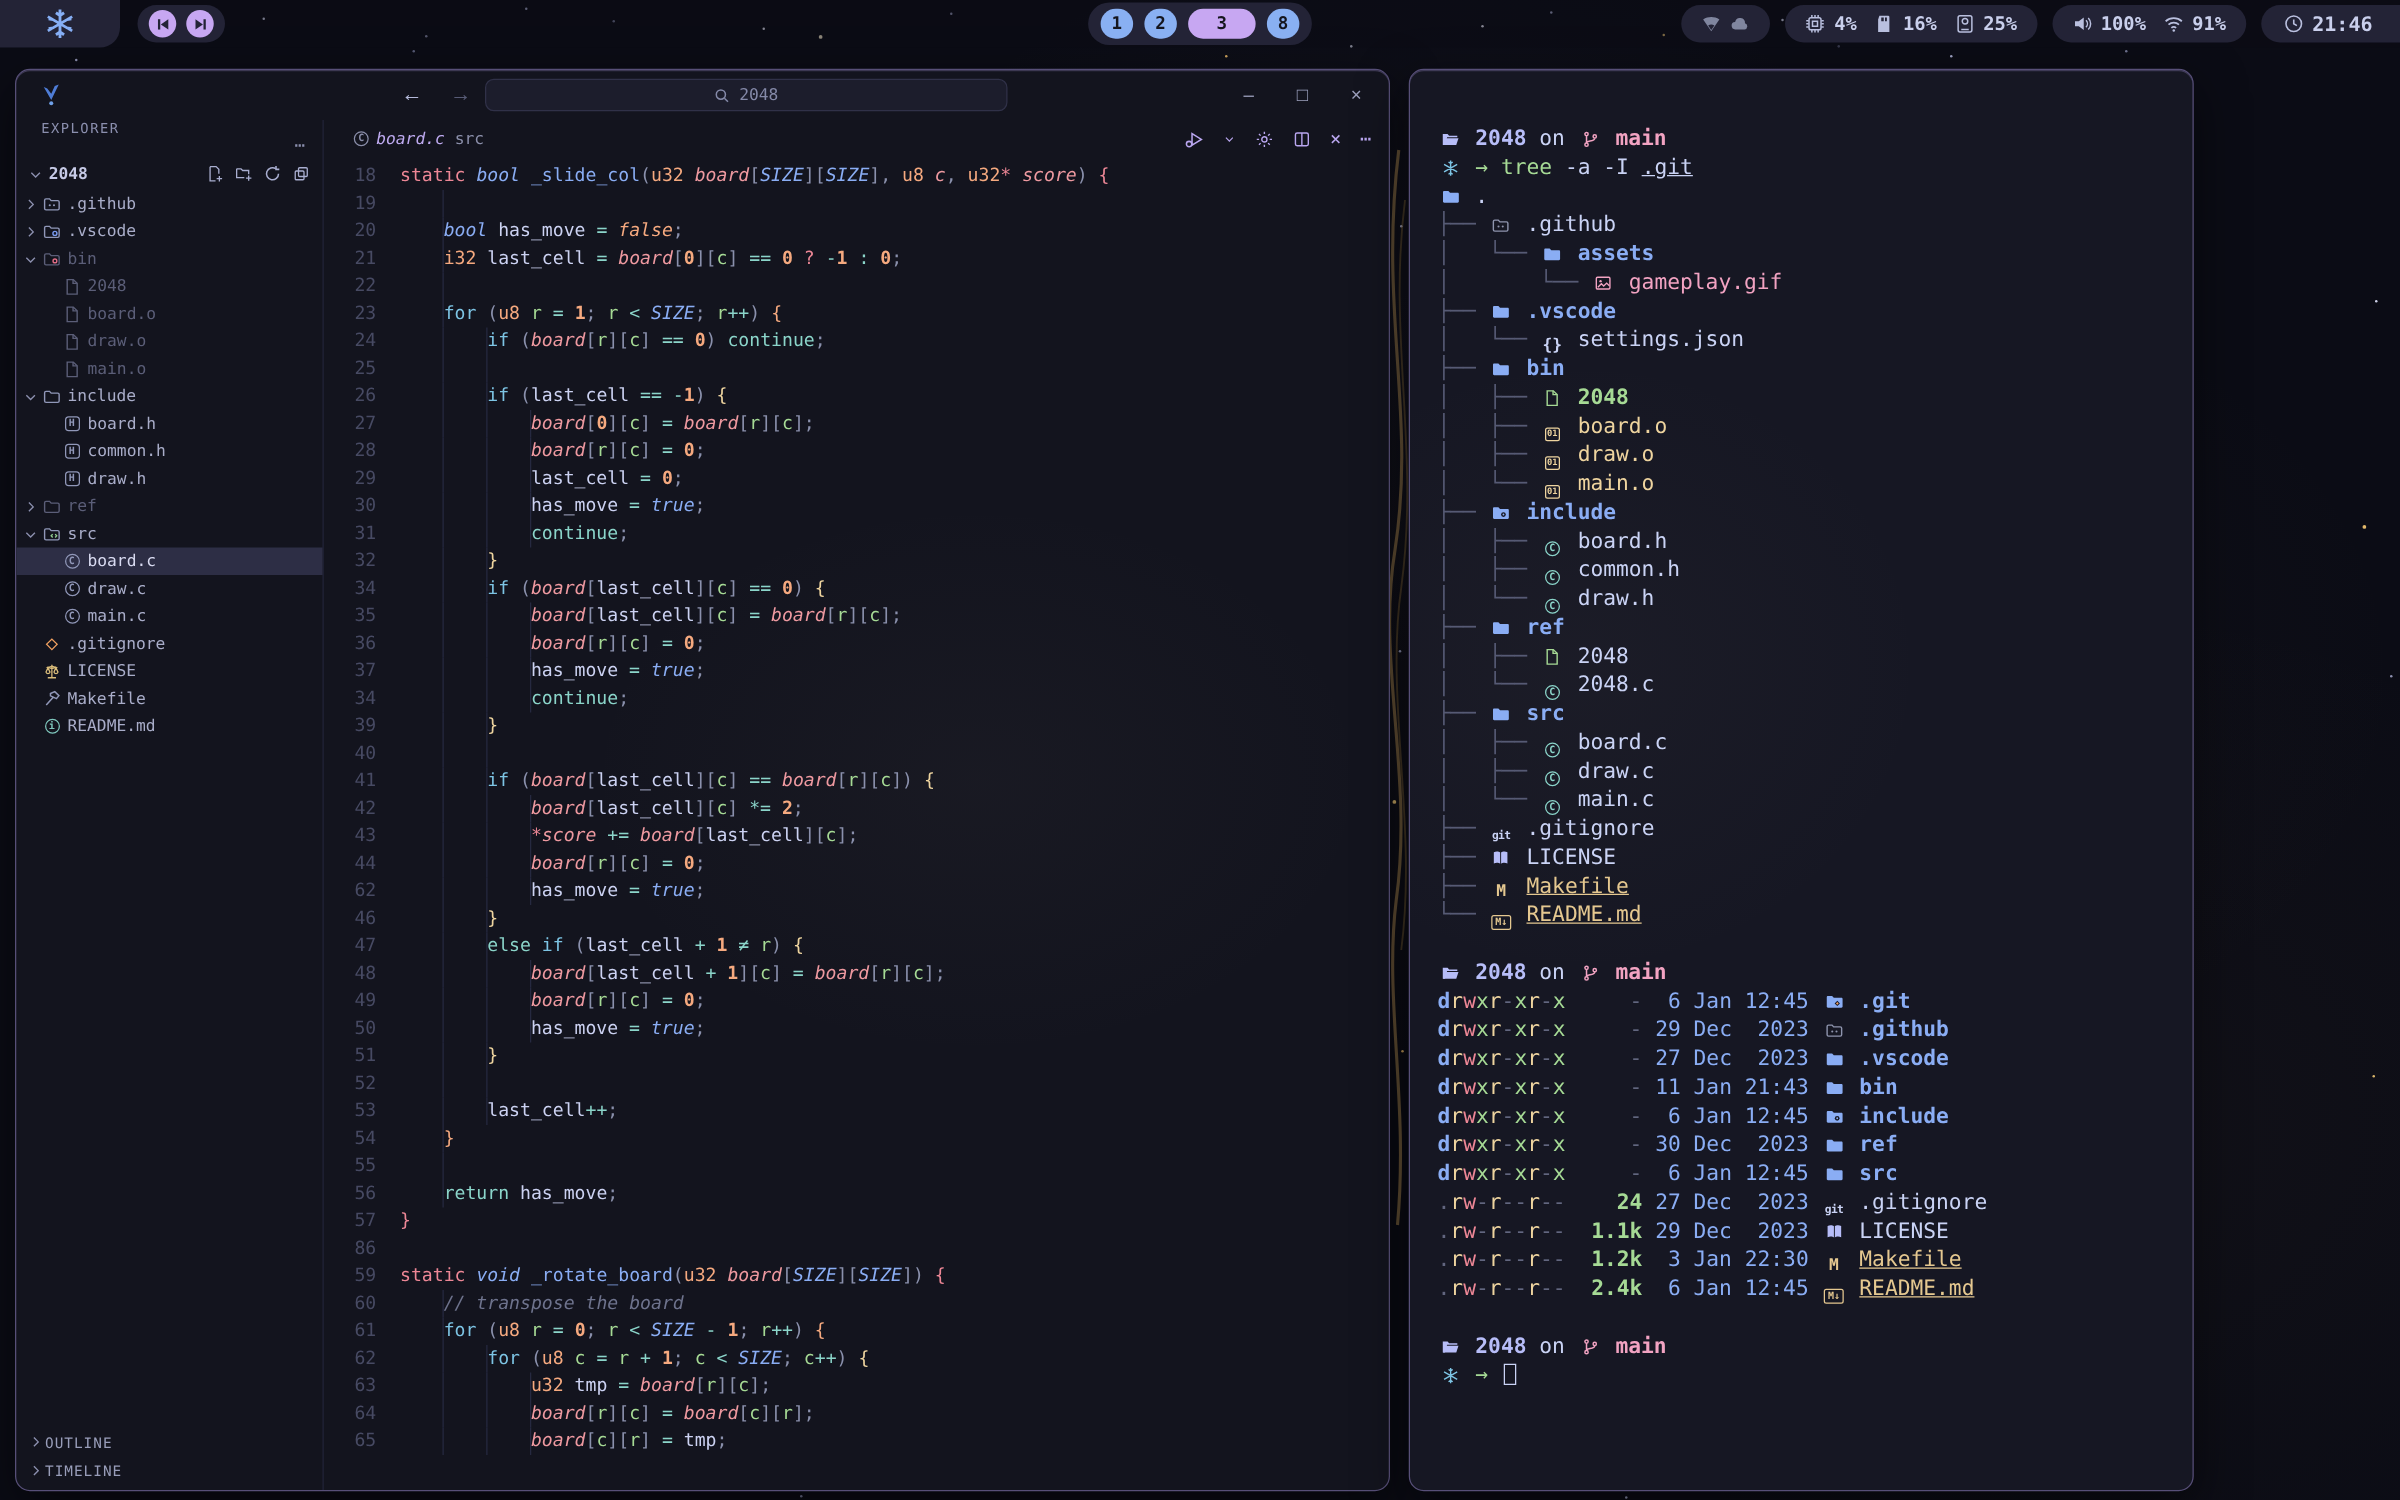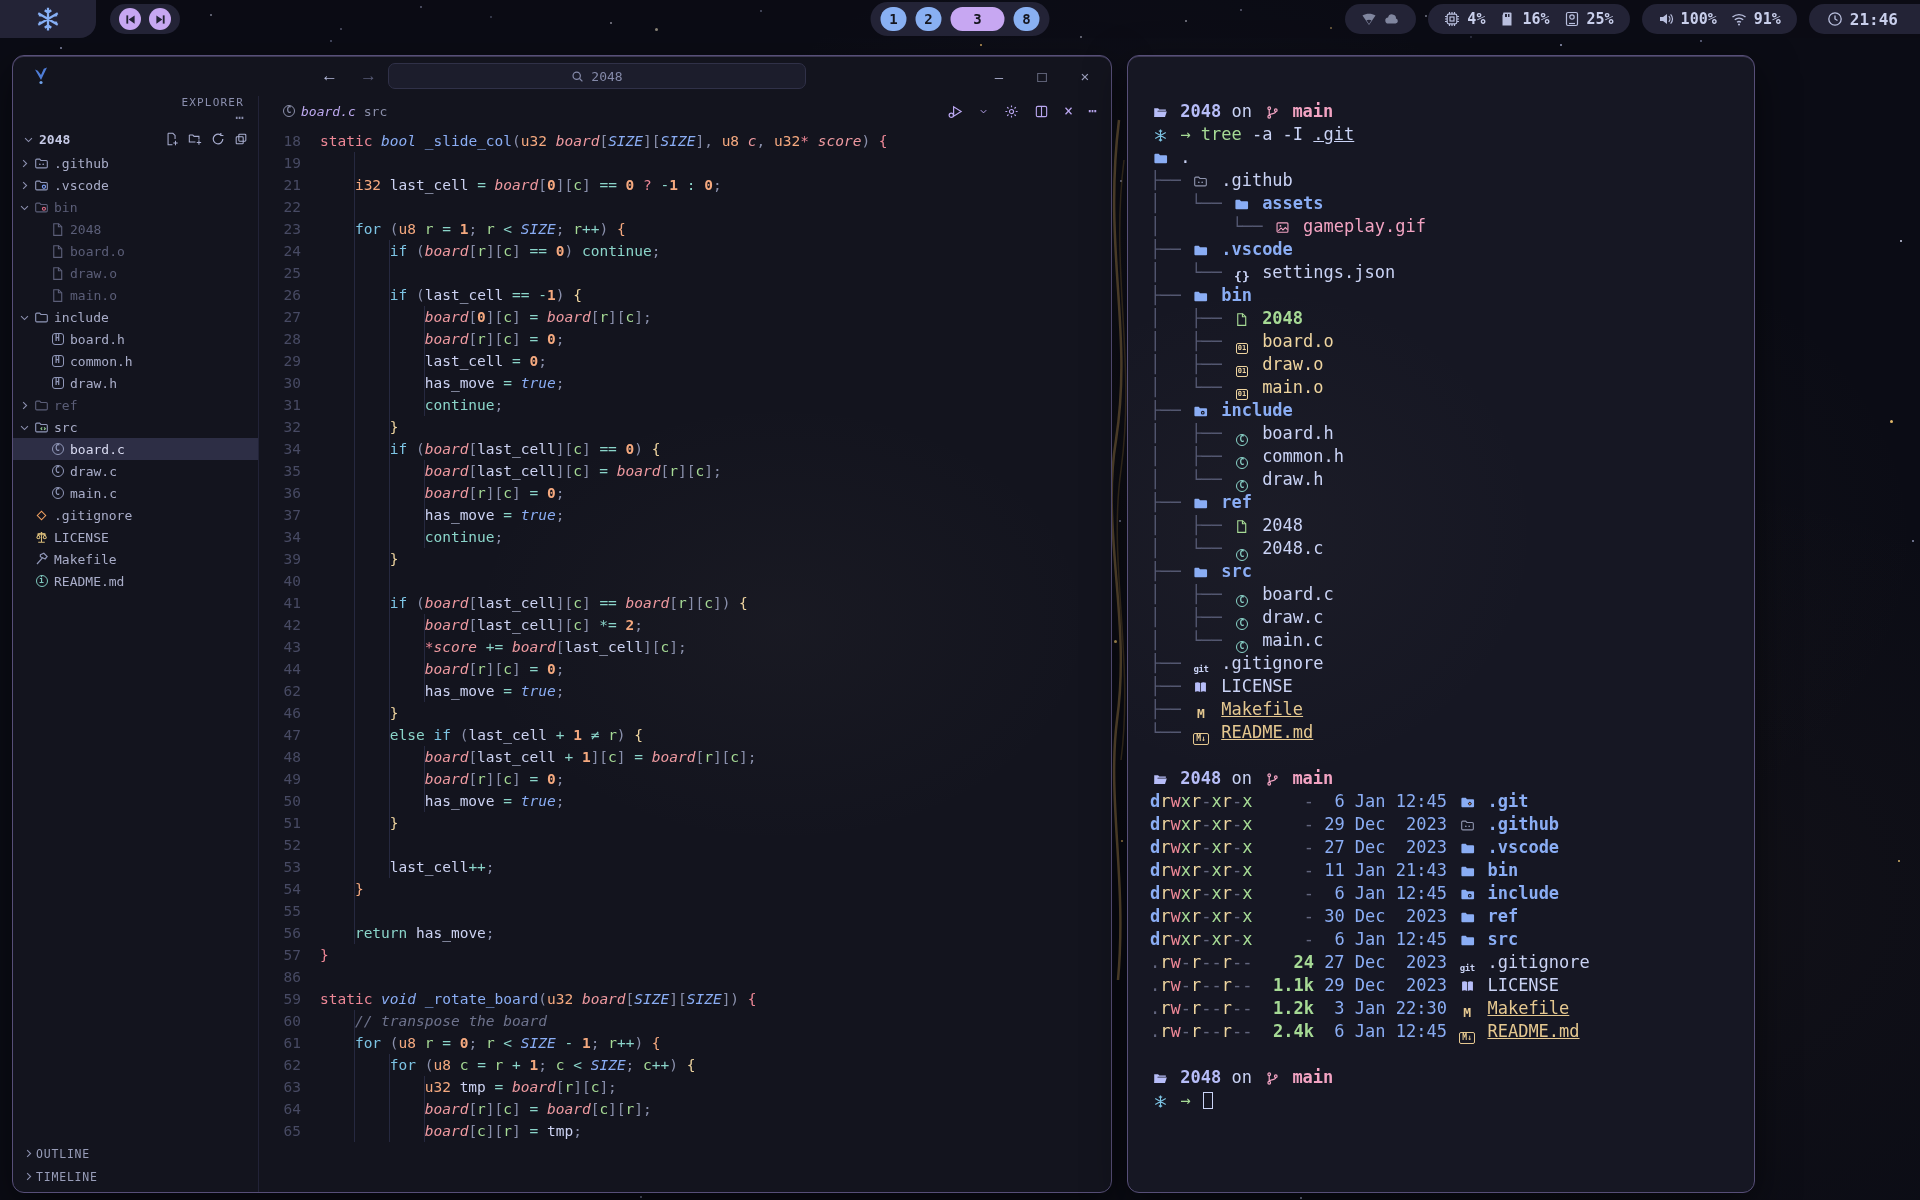--- a/index.html
+++ b/index.html
@@ -69,21 +69,21 @@
     background:#1c1d2c; border:1px solid #303148; border-radius:7px;
     display:flex; align-items:center; justify-content:center; gap:7px;
     color:#8489a8; font:13px "DejaVu Sans Mono", monospace; cursor:text; }
   .searchbox svg { width:13px; height:13px; }
   .wctrls { margin-left:auto; display:flex; gap:27px; color:#9ca0bd; font-size:15px; }
   .wctrls span { cursor:pointer; width:16px; text-align:center; }
   
   .codebody { display:flex; height:1096px; }
   .sidebar { width:246px; border-right:1px solid #222338; position:relative;
     font-family:"DejaVu Sans Mono", monospace; flex:none; }
-  .xphead { height:30px; display:flex; align-items:flex-end; padding:0 14px 0 20px;
+  .xphead { height:30px; display:flex; align-items:flex-start; padding:0 14px 0 20px;
     color:#8b8fae; font-size:11px; letter-spacing:1.2px;flex-direction:column; }
   .xphead .more { margin-left:auto; font-size:14px; letter-spacing:0; cursor:pointer; }
   .projrow { height:26px; display:flex; align-items:center; padding:0 10px 0 8px;
     color:#c6cae6; font-weight:700; font-size:13px; gap:3px; }
   .projrow .acts { margin-left:auto; display:flex; gap:9px; color:#a9aed0; }
   .projrow .acts svg { width:14px; height:14px; cursor:pointer; }
   .chev { width:15px; display:inline-flex; justify-content:center; color:#8b8fae; flex:none; }
   .chev svg { width:11px; height:11px; }
   .xrow { height:22px; display:flex; align-items:center; font-size:13px; color:#a9adc9; cursor:pointer; }
   .xrow .ic { color:#9097b8; }
@@ -543,20 +543,21 @@
               <rect x="2.5" y="2.5" width="11" height="11" rx="1.5"></rect>
               <path d="M8 2.5v11"></path>
             </svg>
           <span class="txt">×</span>
           <span class="txt">⋯</span>
         </span>
       </div>
       <div class="code" id="code">
           <div class="cl"><span class="ln">18</span><span class="kw">static </span><span class="ty">bool </span><span class="fn">_slide_col</span><span class="pn">(</span><span class="t2">u32 </span><span class="pr">board</span><span class="pn">[</span><span class="sz">SIZE</span><span class="pn">][</span><span class="sz">SIZE</span><span class="pn">], </span><span class="t2">u8 </span><span class="pr">c</span><span class="pn">, </span><span class="t2">u32</span><span class="qm">*</span><span class="pn"> </span><span class="pr">score</span><span class="pn">) </span><span class="b1">{</span></div>
           <div class="cl"><span class="ln">19</span><span class="gd"></span></div>
+          <div class="cl"><span class="ln">20</span><span class="gd"></span><span class="ty">bool </span><span class="vr">has_move</span><span class="op"> = </span><span class="fa">false</span><span class="pn">;</span></div>
           <div class="cl"><span class="ln">21</span><span class="gd"></span><span class="t2">i32 </span><span class="vr">last_cell</span><span class="op"> = </span><span class="pr">board</span><span class="pn">[</span><span class="nm">0</span><span class="pn">][</span><span class="lv">c</span><span class="pn">]</span><span class="op"> == </span><span class="nm">0</span><span class="qm"> ? </span><span class="op">-</span><span class="nm">1</span><span class="op"> : </span><span class="nm">0</span><span class="pn">;</span></div>
           <div class="cl"><span class="ln">22</span><span class="gd"></span></div>
           <div class="cl"><span class="ln">23</span><span class="gd"></span><span class="fl">for </span><span class="pn">(</span><span class="t2">u8 </span><span class="lv">r</span><span class="op"> = </span><span class="nm">1</span><span class="pn">; </span><span class="lv">r</span><span class="op"> &lt; </span><span class="sz">SIZE</span><span class="pn">; </span><span class="lv">r</span><span class="op">++</span><span class="pn">) </span><span class="b2">{</span></div>
           <div class="cl"><span class="ln">24</span><span class="gd"></span><span class="gd"></span><span class="fl">if </span><span class="pn">(</span><span class="pr">board</span><span class="pn">[</span><span class="lv">r</span><span class="pn">][</span><span class="lv">c</span><span class="pn">]</span><span class="op"> == </span><span class="nm">0</span><span class="pn">) </span><span class="f2">continue</span><span class="pn">;</span></div>
           <div class="cl"><span class="ln">25</span><span class="gd"></span><span class="gd"></span></div>
           <div class="cl"><span class="ln">26</span><span class="gd"></span><span class="gd"></span><span class="fl">if </span><span class="pn">(</span><span class="vr">last_cell</span><span class="op"> == </span><span class="op">-</span><span class="nm">1</span><span class="pn">) </span><span class="b3">{</span></div>
           <div class="cl"><span class="ln">27</span><span class="gd"></span><span class="gd"></span><span class="gd"></span><span class="pr">board</span><span class="pn">[</span><span class="nm">0</span><span class="pn">][</span><span class="lv">c</span><span class="pn">]</span><span class="op"> = </span><span class="pr">board</span><span class="pn">[</span><span class="lv">r</span><span class="pn">][</span><span class="lv">c</span><span class="pn">];</span></div>
           <div class="cl"><span class="ln">28</span><span class="gd"></span><span class="gd"></span><span class="gd"></span><span class="pr">board</span><span class="pn">[</span><span class="lv">r</span><span class="pn">][</span><span class="lv">c</span><span class="pn">]</span><span class="op"> = </span><span class="nm">0</span><span class="pn">;</span></div>
           <div class="cl"><span class="ln">29</span><span class="gd"></span><span class="gd"></span><span class="gd"></span><span class="vr">last_cell</span><span class="op"> = </span><span class="nm">0</span><span class="pn">;</span></div>
           <div class="cl"><span class="ln">30</span><span class="gd"></span><span class="gd"></span><span class="gd"></span><span class="vr">has_move</span><span class="op"> = </span><span class="tr">true</span><span class="pn">;</span></div>

